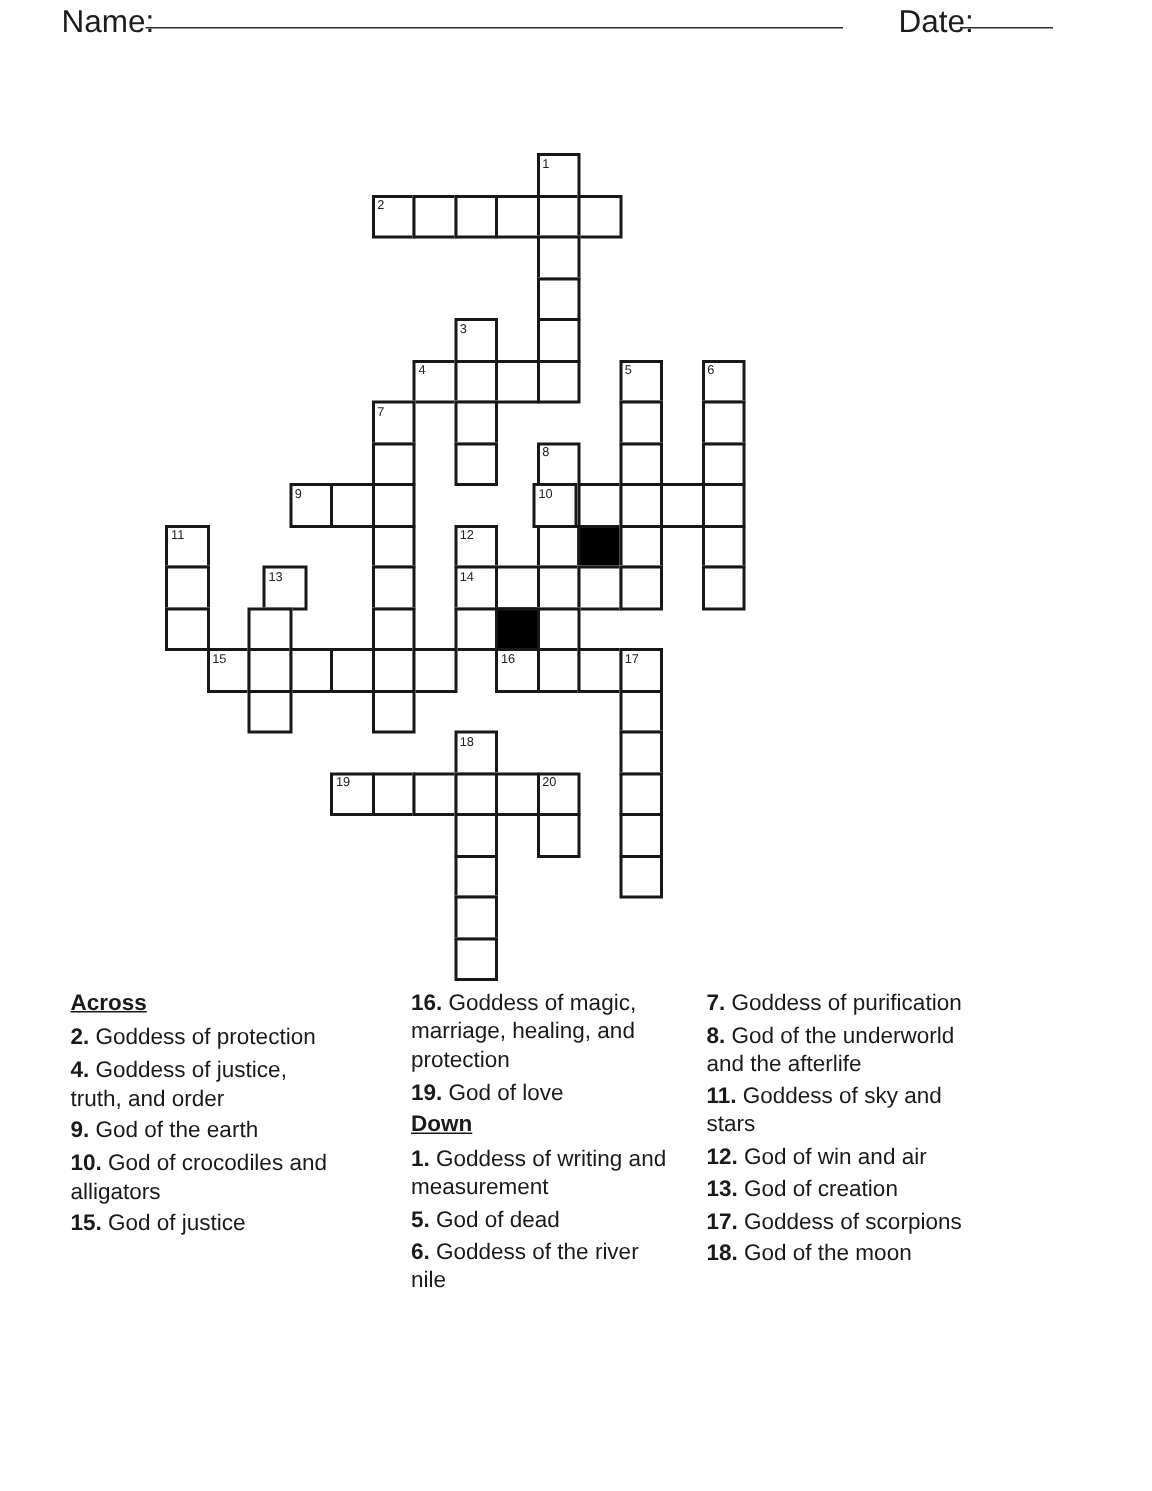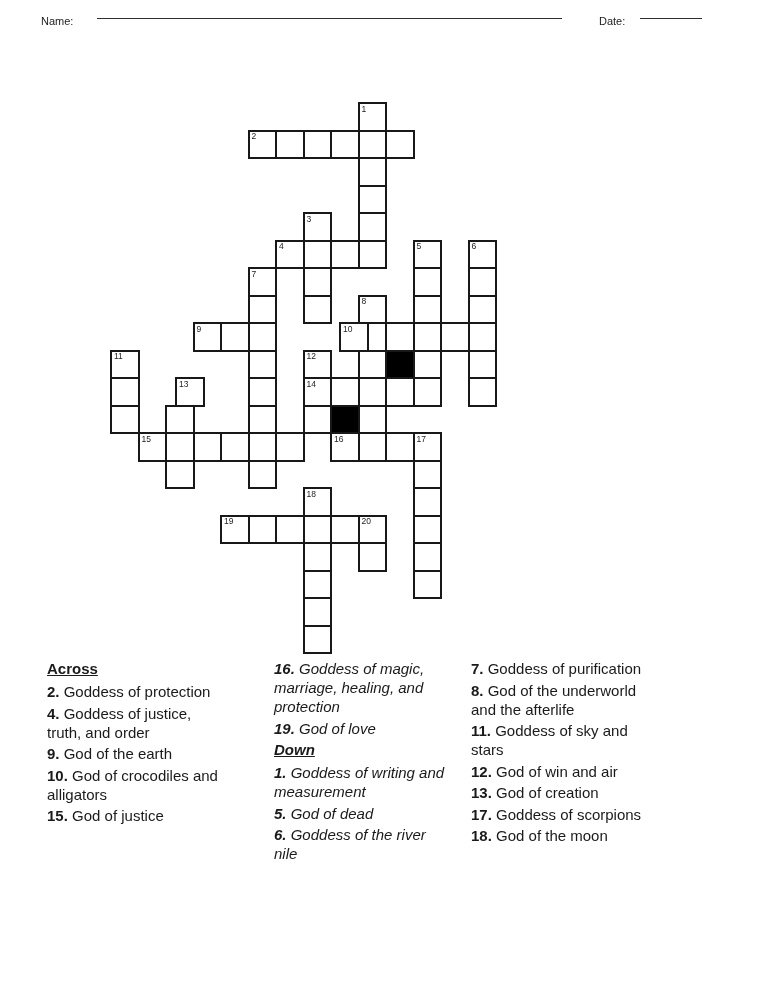--- a/index.html
+++ b/index.html
@@ -12,23 +12,23 @@
   .page {
     position: relative;
     width: 768px;
     height: 994px;
     background: #ffffff;
     overflow: hidden;
   }
   
   .hdr-label {
     position: absolute;
-    font-size: 11px;
+    font-size: 21px;
     color: #1c1c1c;
-    top: 15px;
+    top: 3px;
     white-space: nowrap;
   }
   #name-label { left: 41px; }
   #date-label { left: 599px; }
   .fill-line {
     position: absolute;
     top: 2px;
     height: 16px;
     border-bottom: 1.6px solid #2e2e2e;
   }
@@ -75,21 +75,21 @@
     width: 768px;
   }
   .clue-col {
     position: absolute;
     top: 0;
     font-size: 15px;
     line-height: 19px;
     color: #1a1a1a;
   }
   #clue-col-1 { left: 47px;  width: 175px; }
-  #clue-col-2 { left: 274px; width: 175px; font-style: italic; }
+  #clue-col-2 { left: 274px; width: 175px; }
   #clue-col-3 { left: 471px; width: 190px; }
   .clue-heading {
     font-weight: bold;
     text-decoration: underline;
     margin: 0 0 4px 0;
   }
   .clue { margin: 0 0 2.5px 0; }
   .clue .cnum { font-weight: bold; }
 </style>
 </head>
@@ -145,21 +145,21 @@
       <div class="cell" style="left: 357.5px; top: 294.5px;">
         <span class="num">8</span>
       </div>
       <div class="cell" style="left: 412.5px; top: 294.5px;"></div>
       <div class="cell" style="left: 467.5px; top: 294.5px;"></div>
       <div class="cell" style="left: 192.5px; top: 322px;">
         <span class="num">9</span>
       </div>
       <div class="cell" style="left: 220px; top: 322px;"></div>
       <div class="cell" style="left: 247.5px; top: 322px;"></div>
-      <div class="cell" style="left: 339px; top: 322px;">
+      <div class="cell" style="left: 355px; top: 322px;">
         <span class="num">10</span>
       </div>
       <div class="cell" style="left: 385px; top: 322px;"></div>
       <div class="cell" style="left: 412.5px; top: 322px;"></div>
       <div class="cell" style="left: 440px; top: 322px;"></div>
       <div class="cell" style="left: 467.5px; top: 322px;"></div>
       <div class="cell" style="left: 110px; top: 349.5px;">
         <span class="num">11</span>
       </div>
       <div class="cell" style="left: 247.5px; top: 349.5px;"></div>

